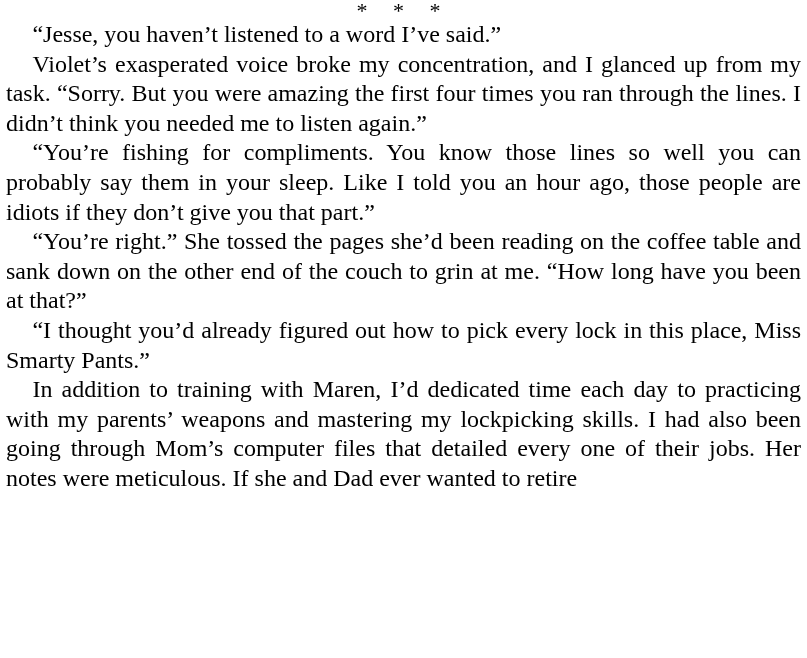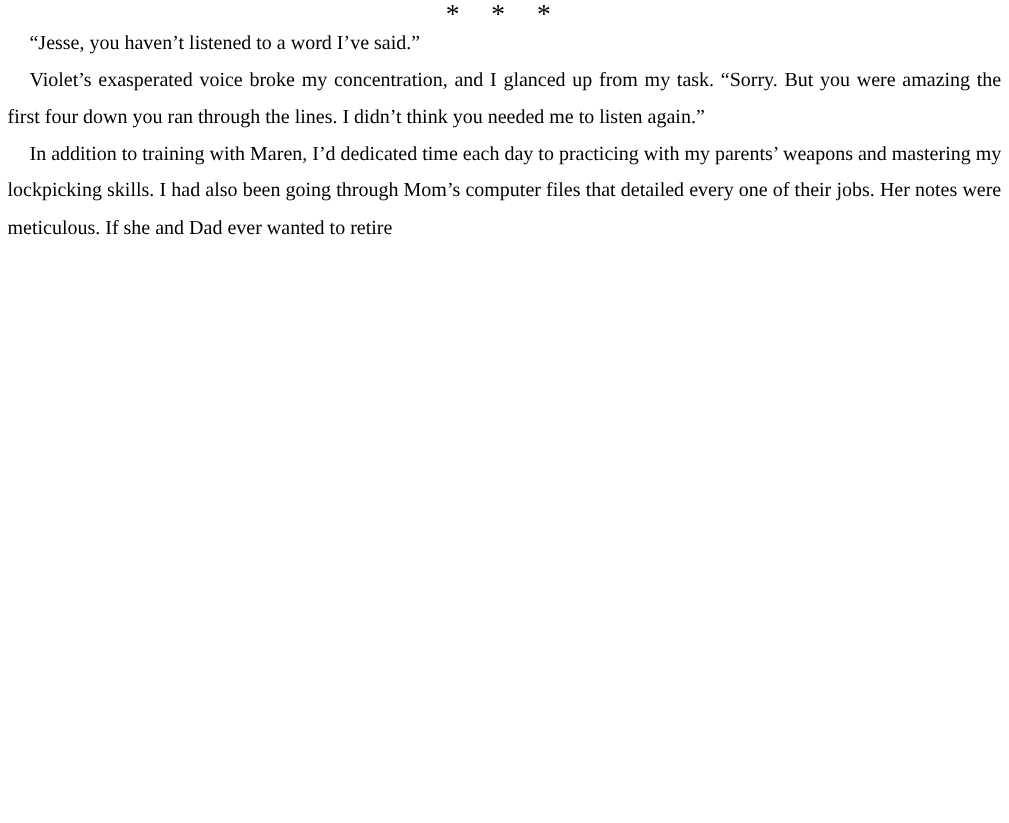--- a/index.html
+++ b/index.html
@@ -25,38 +25,41 @@
     text-align: center;
     font-size: 22px;
     letter-spacing: 10px;
     line-height: 1;
     height: 14px;
     overflow: hidden;
     margin: 0 0 6px 0;
     color: #000;
   }
   .body-text {
-    font-size: 16px;
+    font-size: 24px;
     line-height: 29.6px;
     text-align: justify;
     text-justify: inter-word;
     -webkit-hyphens: none;
     hyphens: none;
   }
   .body-text p {
     margin: 0;
     text-indent: 1.1em;
   }
 </style>
 </head>
 <body>
 
 <div class="page">
 
   <div class="scene-break">* * *</div>
 
   <div class="body-text">
     <p>“Jesse, you haven’t listened to a word I’ve said.”</p>
-    <p>Violet’s exasperated voice broke my concentration, and I glanced up from my task. “Sorry. But you were amazing the first four down you ran through the lines. I didn’t think you needed me to listen again.”</p>
+    <p>Violet’s exasperated voice broke my concentration, and I glanced up from my task. “Sorry. But you were amazing the first four times you ran through the lines. I didn’t think you needed me to listen again.”</p>
+    <p>“You’re fishing for compliments. You know those lines so well you can probably say them in your sleep. Like I told you an hour ago, those people are idiots if they don’t give you that part.”</p>
+    <p>“You’re right.” She tossed the pages she’d been reading on the coffee table and sank down on the other end of the couch to grin at me. “How long have you been at that?”</p>
+    <p>“I thought you’d already figured out how to pick every lock in this place, Miss Smarty Pants.”</p>
     <p>In addition to training with Maren, I’d dedicated time each day to practicing with my parents’ weapons and mastering my lockpicking skills. I had also been going through Mom’s computer files that detailed every one of their jobs. Her notes were meticulous. If she and Dad ever wanted to retire</p>
   </div>
 
 </div>
 
 </body></html>

